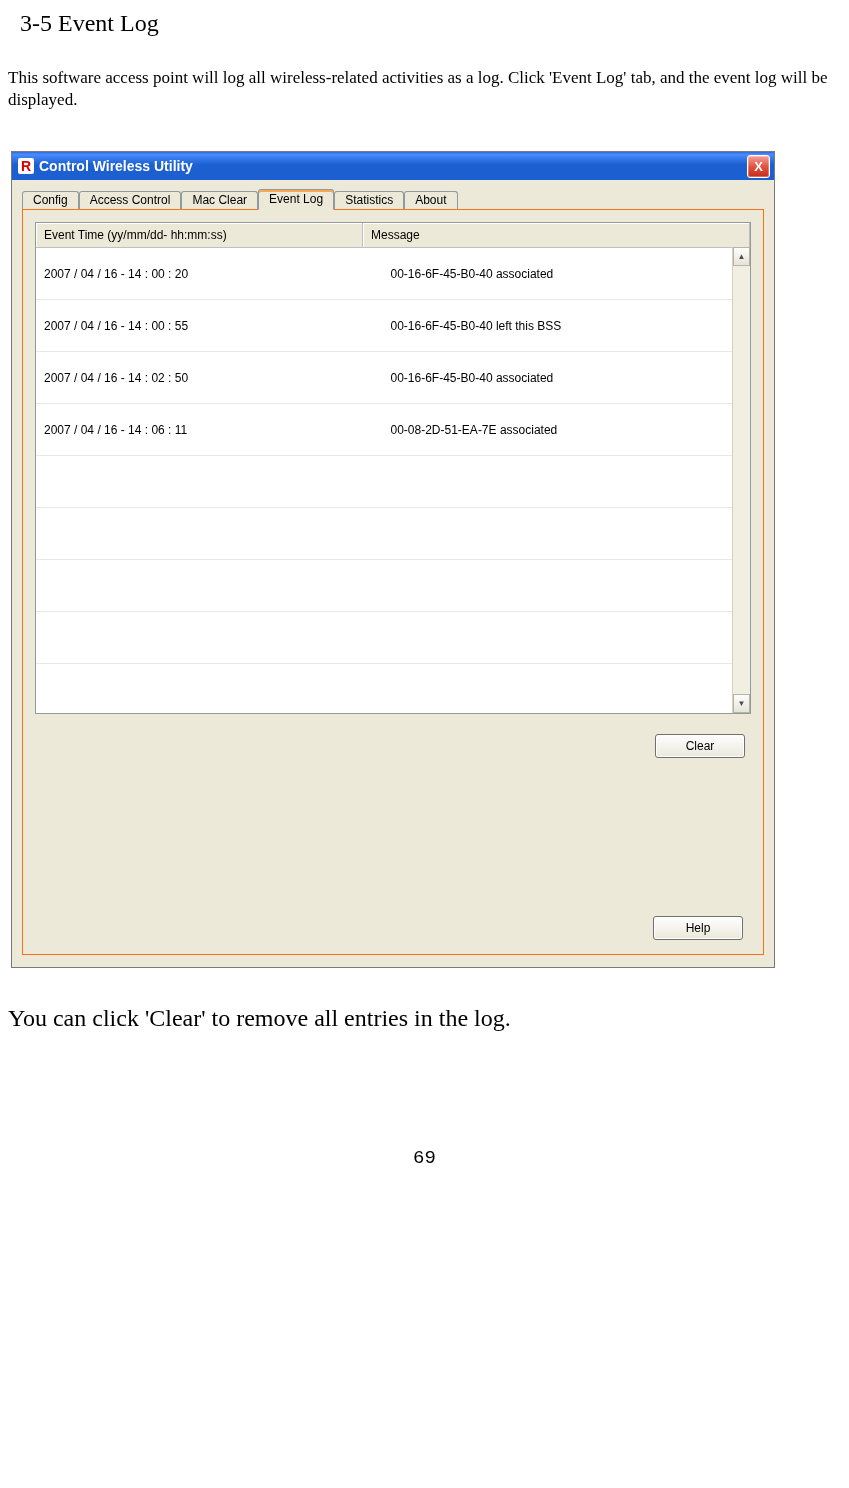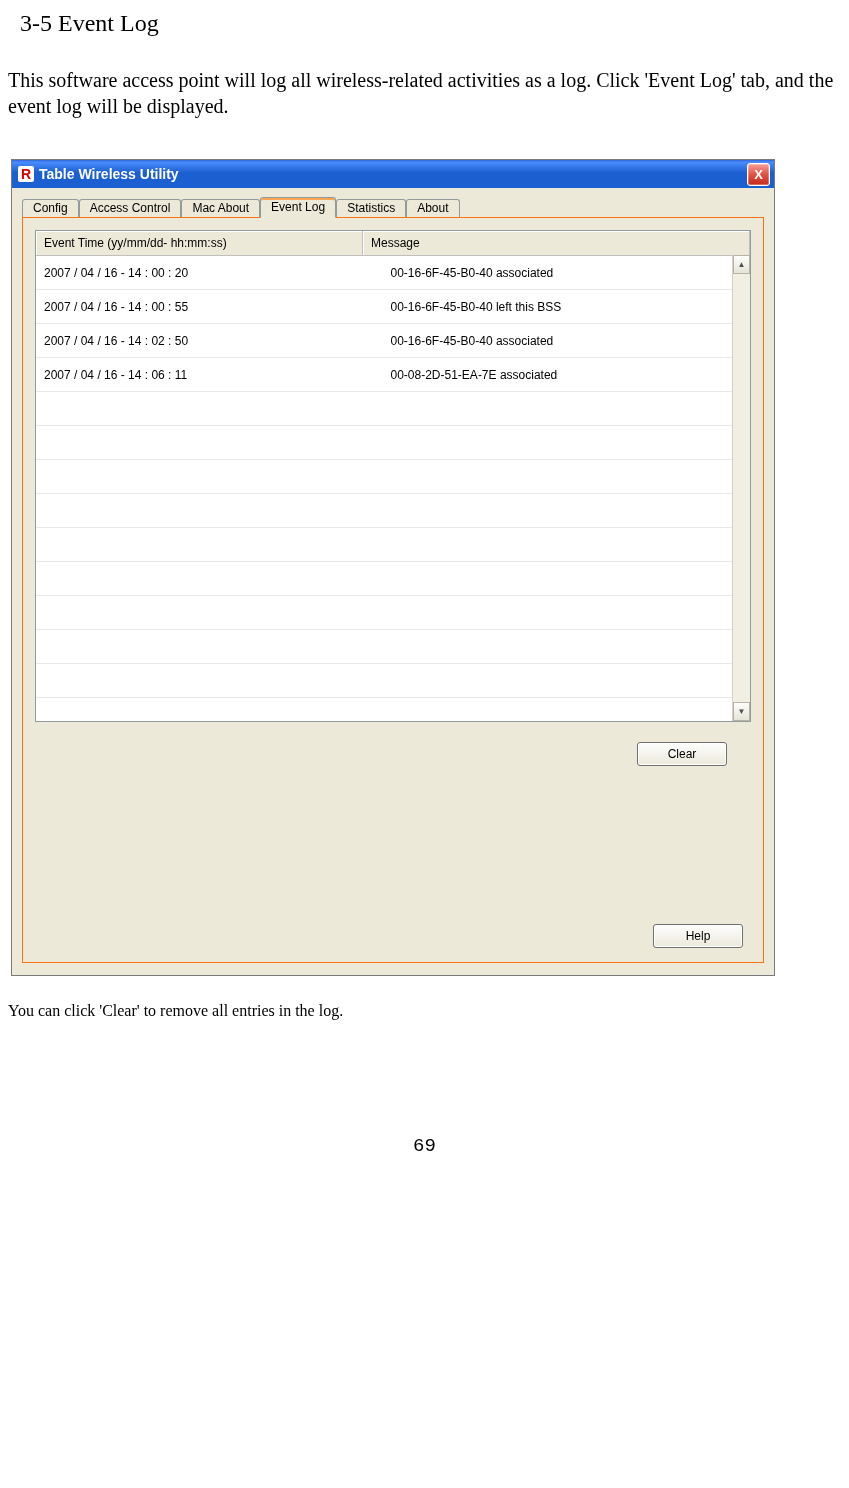--- a/index.html
+++ b/index.html
@@ -9,21 +9,21 @@
       padding: 10px 8px;
       width: 849px;
       box-sizing: border-box;
       background: white;
     }
     .section-title {
       font-size: 24px;
       margin: 0 0 30px 12px;
     }
     .body-text {
-      font-size: 20px;
+      font-size: 17px;
       line-height: 1.3;
       margin: 0 0 40px 0;
     }
     .window {
       width: 762px;
       margin-left: 3px;
       border: 1px solid #7a7a7a;
       background: #ece9d8;
       font-family: Tahoma, sans-serif;
       font-size: 12px;
@@ -129,21 +129,21 @@
       font-weight: normal;
       padding: 3px 8px;
       font-size: 12px;
       height: 18px;
       box-shadow: inset 1px 1px 0 #fff;
     }
     .log-table th:first-child {
       width: 310px;
     }
     .log-table td {
-      padding: 8px 8px;
+      padding: 17px 8px;
       border-bottom: 1px solid #e8e8e8;
       height: 17px;
       vertical-align: middle;
     }
     .log-table td:nth-child(2) {
       padding-left: 28px;
     }
     .log-table tr.empty td {
       border-bottom: 1px solid #e8e8e8;
     }
@@ -173,31 +173,31 @@
       padding: 4px 0;
       font-size: 12px;
       width: 90px;
       cursor: pointer;
       font-family: Tahoma, sans-serif;
       box-shadow: inset 0 0 0 1px #fff;
     }
     .clear-btn-wrap {
       text-align: right;
       margin-top: 20px;
-      margin-right: 24px;
+      margin-right: 6px;
     }
     .help-btn-wrap {
       position: absolute;
       right: 20px;
       bottom: 14px;
       margin-top: 36px;
     }
     .after-text {
-      margin-top: 26px;
-      font-size: 16px;
+      margin-top: 37px;
+      font-size: 24px;
     }
     .page-number {
       text-align: center;
       font-size: 19px;
       margin-top: 115px;
       font-family: Liberation Mono, monospace;
     }
   </style>
 </head>
 <body>
@@ -205,30 +205,30 @@
 <div class="section-title">3-5 Event Log</div>
 
 <div class="body-text">
   <span>This software access point will log all wireless-related activities as a log.</span>
   <span>Click 'Event Log' tab, and the event log will be displayed.</span>
 </div>
 
 <div class="window">
   <div class="titlebar">
     <span class="titlebar-icon">R</span>
-    <span>Table Wireless Utility</span>
+    <span>Control Wireless Utility</span>
     <div class="close-btn">
       <span>X</span>
     </div>
   </div>
   <div class="window-body">
     <div class="tabs">
       <div class="tab">Config</div>
       <div class="tab">Access Control</div>
-      <div class="tab">Mac About</div>
+      <div class="tab">Mac Clear</div>
       <div class="tab active">Event Log</div>
       <div class="tab">Statistics</div>
       <div class="tab">About</div>
     </div>
     <div class="tab-panel">
       <div class="table-container">
         <table class="log-table">
           <thead>
             <tr>
               <th>Event Time (yy/mm/dd- hh:mm:ss)</th>

